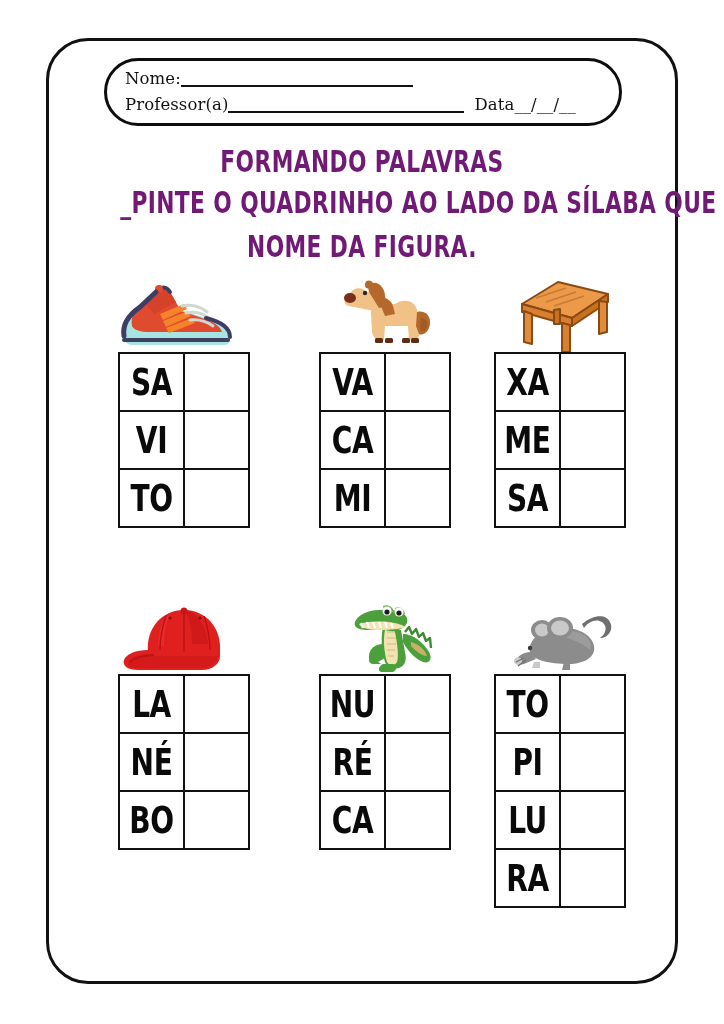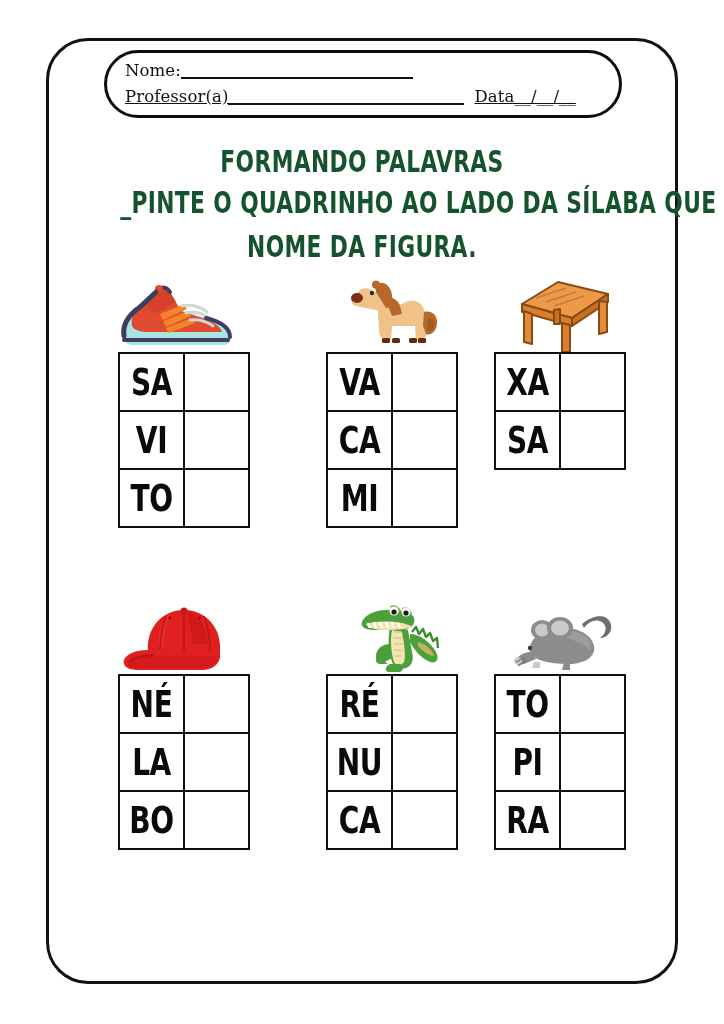--- a/index.html
+++ b/index.html
@@ -24,57 +24,57 @@
     height: 946px;
     border: 3px solid #111111;
     border-radius: 42px;
     box-sizing: border-box;
   }
 
   
   .header-pill {
     position: absolute;
     left: 104px;
-    top: 50px;
+    top: 58px;
     width: 518px;
     height: 68px;
     border: 3px solid #0d0d0d;
     border-radius: 40px;
     box-sizing: border-box;
     background: #ffffff;
   }
   .header-line {
     position: absolute;
     left: 18px;
     white-space: nowrap;
     font-family: "DejaVu Serif", "Liberation Serif", serif;
     font-size: 16.5px;
     color: #111111;
     letter-spacing: 0.1px;
   }
   .header-line.l1 { top: 8px; }
-  .header-line.l2 { top: 34px; text-decoration: underline; }
+  .header-line.l2 { top: 34px; }
   .hl-label { font-family: "DejaVu Serif", "Liberation Serif", serif; }
   .hl-rule {
     display: inline-block;
     border-bottom: 2px solid #111111;
     vertical-align: -3px;
   }
   .rule-nome   { width: 232px; }
   .rule-prof   { width: 236px; }
   .hl-data     { margin-left: 10px; }
 
   
   .title-block {
     position: absolute;
     left: 52px;
     top: 142px;
     width: 620px;
     text-align: center;
-    color: #14532d;
+    color: #701a75;
   }
   .title-main,
   .title-sub1,
   .title-sub2 {
     font-family: "DejaVu Sans Condensed", "Liberation Sans Narrow", "Liberation Sans", sans-serif;
     font-weight: bold;
     transform: scaleX(0.78);
     transform-origin: center;
     white-space: nowrap;
     letter-spacing: 0.5px;
@@ -94,21 +94,21 @@
     position: relative;
     height: 322px;
   }
   .grid-row.row2 { height: 338px; }
 
   .item {
     position: absolute;
     width: 194px;
   }
   .item.c0 { left: 110px; }
-  .item.c1 { left: 318px; }
+  .item.c1 { left: 311px; }
   .item.c2 { left: 486px; }
 
   .pic {
     position: relative;
     height: 78px;
     width: 194px;
   }
   .pic svg {
     position: absolute;
     left: 0;
@@ -274,20 +274,26 @@
       <table class="syl-table">
         <tbody>
             <tr>
           <td class="syl">
                 <span class="syl-inner">XA</span>
               </td>
           <td class="blank"></td>
         </tr>
         <tr>
           <td class="syl">
+                <span class="syl-inner">ME</span>
+              </td>
+          <td class="blank"></td>
+        </tr>
+        <tr>
+          <td class="syl">
                 <span class="syl-inner">SA</span>
               </td>
           <td class="blank"></td>
         </tr>
       </tbody>
         </table>
     </div>
   </div>
 
   <div class="grid-row row2">
@@ -304,27 +310,27 @@
           <circle cx="66" cy="15" r="3.5" fill="#c81818"></circle>
           <circle cx="52" cy="22" r="1.6" fill="#8f1010"></circle>
           <circle cx="82" cy="22" r="1.6" fill="#8f1010"></circle>
           <path d="M66 16 L66 56 M48 20 C44 32 42 44 42 54 M86 20 C90 32 92 44 92 54" stroke="#b81414" stroke-width="1.4" fill="none"></path>
         </svg>
       </div>
       <table class="syl-table">
         <tbody>
         <tr>
           <td class="syl">
+                <span class="syl-inner">LA</span>
+              </td>
+          <td class="blank"></td>
+        </tr>
+        <tr>
+          <td class="syl">
                 <span class="syl-inner">NÉ</span>
-              </td>
-          <td class="blank"></td>
-        </tr>
-        <tr>
-          <td class="syl">
-                <span class="syl-inner">LA</span>
               </td>
           <td class="blank"></td>
         </tr>
         <tr>
           <td class="syl">
                 <span class="syl-inner">BO</span>
               </td>
           <td class="blank"></td>
         </tr>
       </tbody>
@@ -351,27 +357,27 @@
           <path d="M78 36 L82 31 L85 38 L89 33 L92 41 L96 37 L99 45 L103 42 L104 52" stroke="#3e8a30" stroke-width="2.4" fill="none" stroke-linejoin="round"></path>
           <path d="M56 48 C48 48 42 53 42 60 C42 65 46 68 51 66 L58 62 Z" fill="#4ca03c"></path>
           <path d="M56 68 C52 70 50 74 54 76 L66 76 C70 74 70 70 66 68 Z" fill="#4ca03c"></path>
           <path d="M43 60 C41 64 42 68 46 68 L54 68" fill="#4ca03c"></path>
         </svg>
       </div>
       <table class="syl-table">
         <tbody>
         <tr>
           <td class="syl">
+                <span class="syl-inner">NU</span>
+              </td>
+          <td class="blank"></td>
+        </tr>
+        <tr>
+          <td class="syl">
                 <span class="syl-inner">RÉ</span>
-              </td>
-          <td class="blank"></td>
-        </tr>
-        <tr>
-          <td class="syl">
-                <span class="syl-inner">NU</span>
               </td>
           <td class="blank"></td>
         </tr>
         <tr>
           <td class="syl">
                 <span class="syl-inner">CA</span>
               </td>
           <td class="blank"></td>
         </tr>
       </tbody>
@@ -405,20 +411,26 @@
           <td class="blank"></td>
         </tr>
         <tr>
           <td class="syl">
                 <span class="syl-inner">PI</span>
               </td>
           <td class="blank"></td>
         </tr>
         <tr>
           <td class="syl">
+                <span class="syl-inner">LU</span>
+              </td>
+          <td class="blank"></td>
+        </tr>
+        <tr>
+          <td class="syl">
                 <span class="syl-inner">RA</span>
               </td>
           <td class="blank"></td>
         </tr>
       </tbody>
         </table>
     </div>
   </div>
 </div>
 

